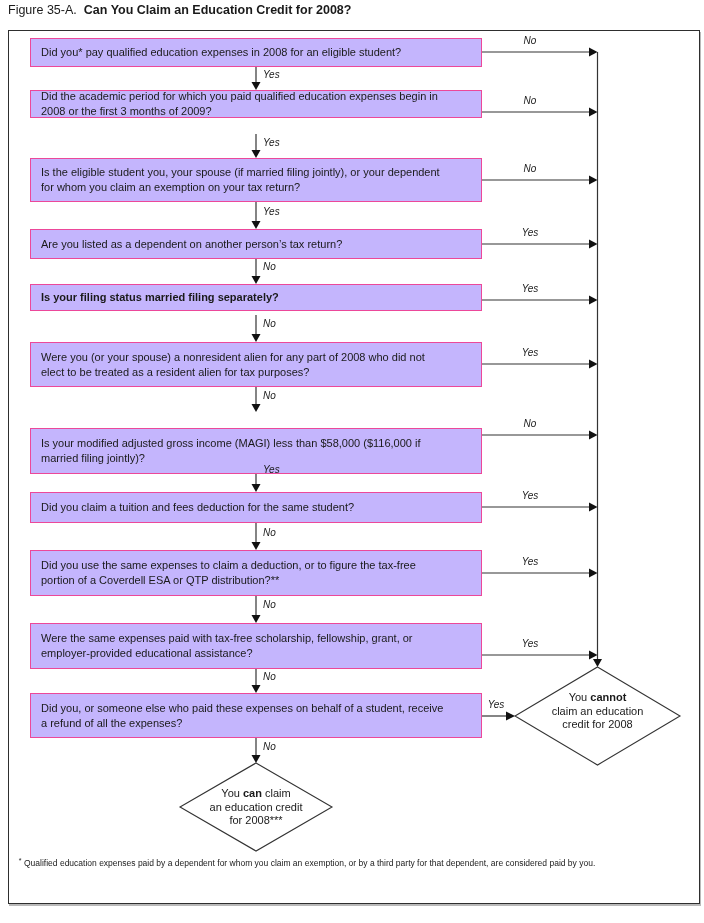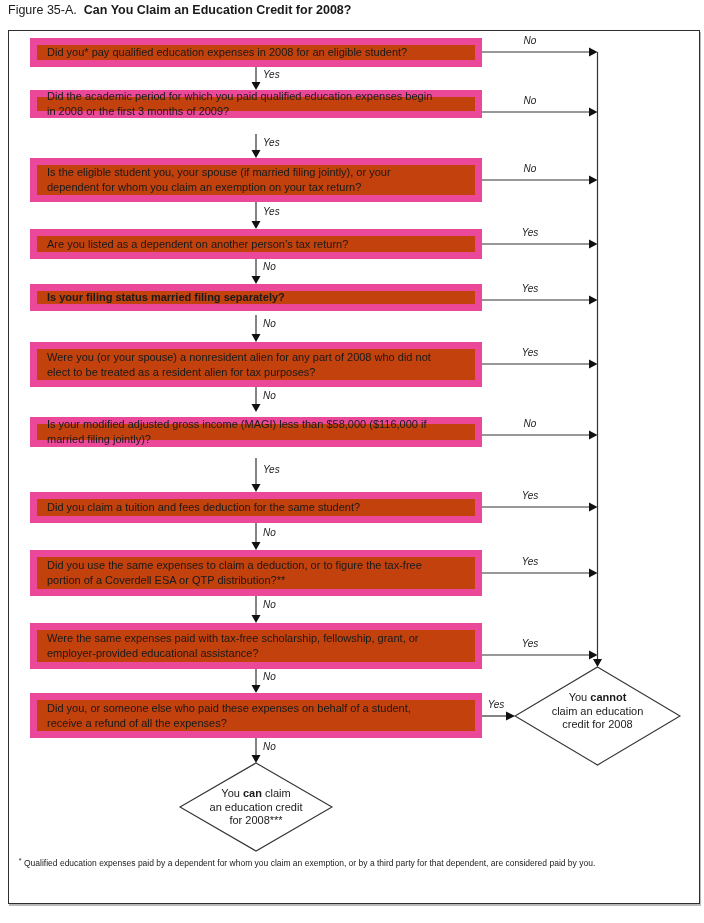--- a/index.html
+++ b/index.html
@@ -45,22 +45,22 @@
     width: 704px; height: 923px;
     pointer-events: none;
   }
 
   
   .qbox {
     position: absolute;
     left: 30px;
     width: 452px;
     box-sizing: border-box;
-    border: 7px solid #ec4899;
-    background: #c2410c;
+    border: 1px solid #ec4899;
+    background: #c4b5fd;
     font-size: 11px;
     line-height: 15px;
     padding: 0 32px 0 10px;
     display: flex;
     align-items: center;
     text-align: left;
   }
 
   
   .dlabel, .rlabel {
@@ -178,21 +178,21 @@
     <polygon points="597.5,667 680,716 597.5,765 515,716" fill="#ffffff" stroke="#333333" stroke-width="1.1"></polygon>
     <polygon points="256,763 332,807 256,851 180,807" fill="#ffffff" stroke="#333333" stroke-width="1.1"></polygon>
   </svg>
 
   <div class="qbox" style="top:38px;height:29px;">Did you* pay qualified education expenses in 2008 for an eligible student?</div>
   <div class="qbox" style="top:90px;height:28px;">Did the academic period for which you paid qualified education expenses begin in 2008 or the first 3 months of 2009?</div>
   <div class="qbox" style="top:158px;height:44px;">Is the eligible student you, your spouse (if married filing jointly), or your dependent for whom you claim an exemption on your tax return?</div>
   <div class="qbox" style="top:229px;height:30px;">Are you listed as a dependent on another person’s tax return?</div>
   <div class="qbox" style="top:284px;height:27px;font-weight:bold;">Is your filing status married filing separately?</div>
   <div class="qbox" style="top:342px;height:45px;">Were you (or your spouse) a nonresident alien for any part of 2008 who did not elect to be treated as a resident alien for tax purposes?</div>
-  <div class="qbox" style="top:417px;height:30px;">Is your modified adjusted gross income (MAGI) less than $58,000 ($116,000 if married filing jointly)?</div>
+  <div class="qbox" style="top:428px;height:46px;">Is your modified adjusted gross income (MAGI) less than $58,000 ($116,000 if married filing jointly)?</div>
   <div class="qbox" style="top:492px;height:31px;">Did you claim a tuition and fees deduction for the same student?</div>
   <div class="qbox" style="top:550px;height:46px;">Did you use the same expenses to claim a deduction, or to figure the tax-free portion of a Coverdell ESA or QTP distribution?**</div>
   <div class="qbox" style="top:623px;height:46px;">Were the same expenses paid with tax-free scholarship, fellowship, grant, or employer-provided educational assistance?</div>
   <div class="qbox" style="top:693px;height:45px;">Did you, or someone else who paid these expenses on behalf of a student, receive a refund of all the expenses?</div>
 
   <span class="dlabel" style="top:69px;">Yes</span>
   <span class="dlabel" style="top:137px;">Yes</span>
   <span class="dlabel" style="top:206px;">Yes</span>
   <span class="dlabel" style="top:261px;">No</span>
   <span class="dlabel" style="top:318px;">No</span>

